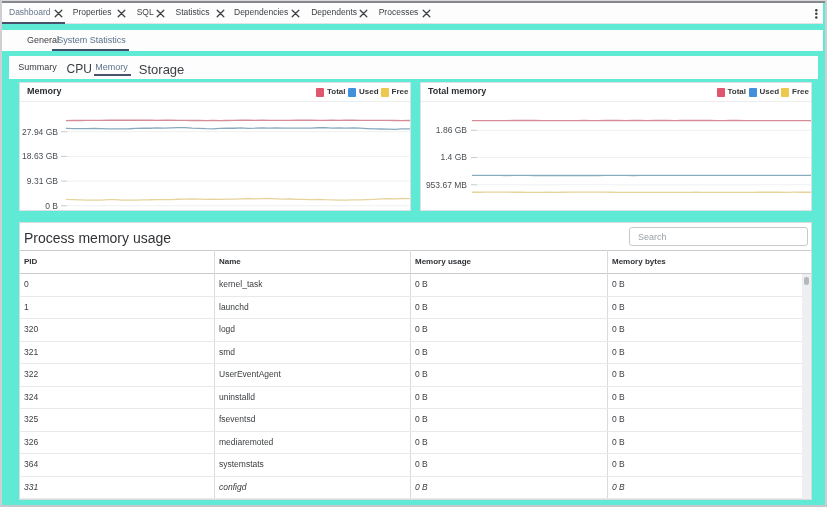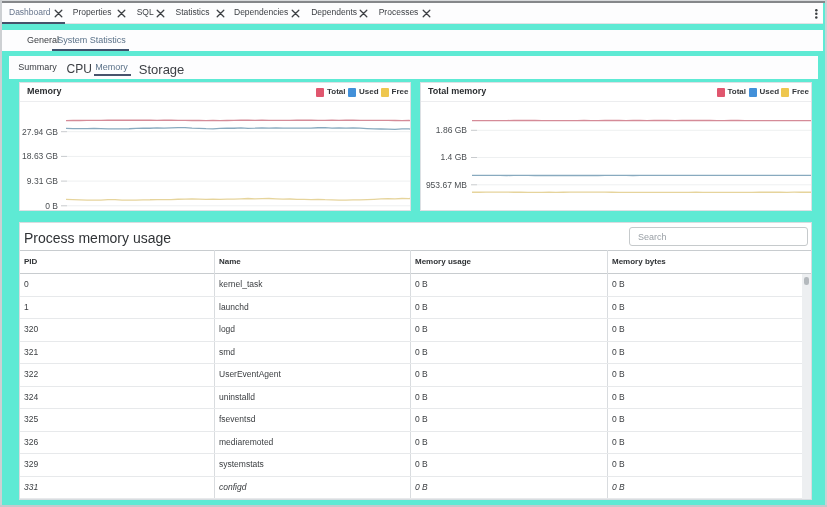--- a/index.html
+++ b/index.html
@@ -188,21 +188,21 @@
 <span style="position:absolute;left:395px;top:5px">0 B</span>
 <span style="position:absolute;left:592px;top:5px">0 B</span>
       </div>
 <div style="position:absolute;left:20px;top:431.5px;width:782px;height:22.5px;border-bottom:1px solid #e7e9eb;">
 <span style="position:absolute;left:4px;top:5px">326</span>
 <span style="position:absolute;left:199px;top:5px">mediaremoted</span>
 <span style="position:absolute;left:395px;top:5px">0 B</span>
 <span style="position:absolute;left:592px;top:5px">0 B</span>
       </div>
 <div style="position:absolute;left:20px;top:454.0px;width:782px;height:22.5px;border-bottom:1px solid #e7e9eb;">
-<span style="position:absolute;left:4px;top:5px">329</span>
+<span style="position:absolute;left:4px;top:5px">364</span>
 <span style="position:absolute;left:199px;top:5px">systemstats</span>
 <span style="position:absolute;left:395px;top:5px">0 B</span>
 <span style="position:absolute;left:592px;top:5px">0 B</span>
       </div>
 <div style="position:absolute;left:20px;top:476.5px;width:782px;height:22.5px;border-bottom:1px solid #e7e9eb;font-style:italic;">
 <span style="position:absolute;left:4px;top:5px">331</span>
 <span style="position:absolute;left:199px;top:5px">configd</span>
 <span style="position:absolute;left:395px;top:5px">0 B</span>
 <span style="position:absolute;left:592px;top:5px">0 B</span>
       </div>

